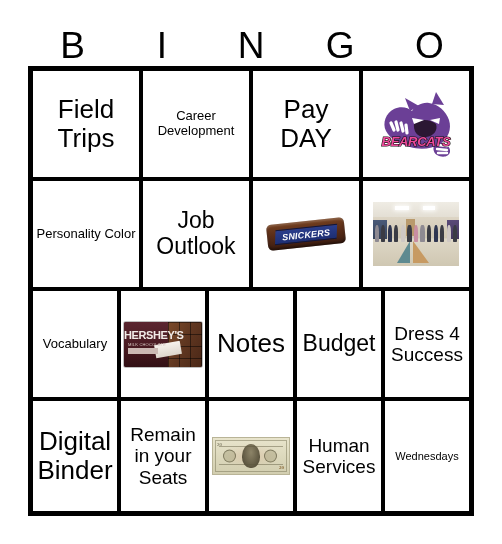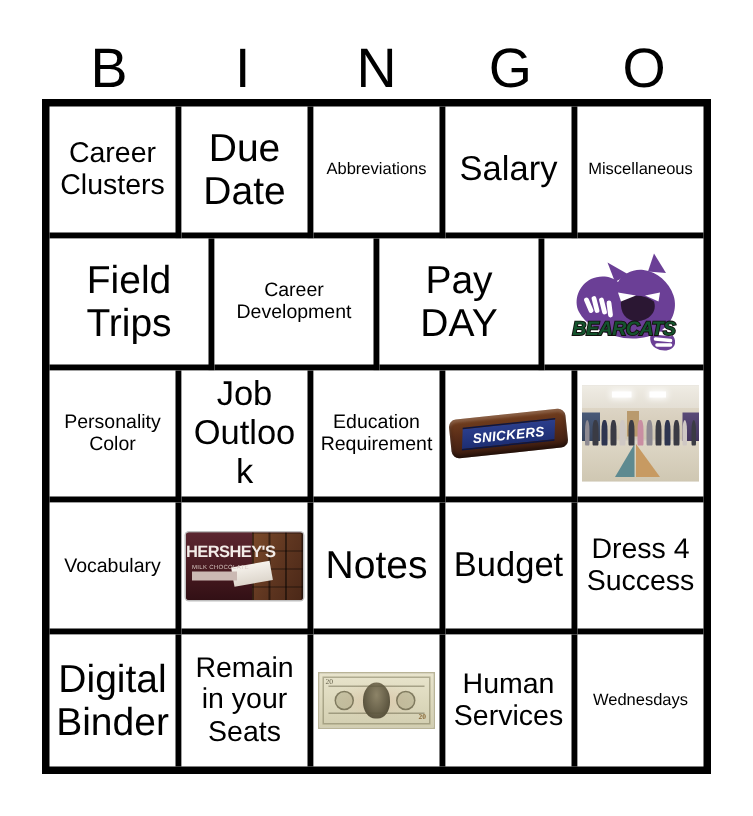--- a/index.html
+++ b/index.html
@@ -109,21 +109,21 @@
   .bc-text {
     position: absolute;
     left: 0;
     right: 0;
     bottom: 12px;
     font-family: "Liberation Sans", sans-serif;
     font-weight: 700;
     font-style: italic;
     font-size: 13px;
     letter-spacing: -0.3px;
-    color: #14532d;
+    color: #ec4899;
     -webkit-text-stroke: 1.2px #12100d;
     paint-order: stroke fill;
     z-index: 4;
   }
 
   
   .snickers {
     width: 78px;
     height: 26px;
     transform: rotate(-6deg);
@@ -364,37 +364,20 @@
   <div class="header-row">
     <div class="header-letter">B</div>
     <div class="header-letter">I</div>
     <div class="header-letter">N</div>
     <div class="header-letter">G</div>
     <div class="header-letter">O</div>
   </div>
 
   <div class="grid">
 
-    <div class="grid-row">
-      <div class="cell">
-        <span class="cell-text fs-md">Career Clusters</span>
-      </div>
-      <div class="cell">
-        <span class="cell-text fs-xl">Due Date</span>
-      </div>
-      <div class="cell">
-        <span class="cell-text fs-xs">Abbreviations</span>
-      </div>
-      <div class="cell">
-        <span class="cell-text fs-lg">Salary</span>
-      </div>
-      <div class="cell">
-        <span class="cell-text fs-xs">Miscellaneous</span>
-      </div>
-    </div>
 
     <div class="grid-row">
       <div class="cell">
         <span class="cell-text fs-xl">Field Trips</span>
       </div>
       <div class="cell">
         <span class="cell-text fs-sm">Career Development</span>
       </div>
       <div class="cell">
         <span class="cell-text fs-xl">Pay DAY</span>
@@ -425,23 +408,20 @@
         </div>
       </div>
     </div>
 
     <div class="grid-row">
       <div class="cell">
         <span class="cell-text fs-sm">Personality Color</span>
       </div>
       <div class="cell">
         <span class="cell-text fs-lg">Job Outlook</span>
-      </div>
-      <div class="cell">
-        <span class="cell-text fs-sm">Education Requirement</span>
       </div>
       <div class="cell">
         <div class="img-wrap">
           <div class="snickers">
             <div class="snickers-band">
               <span>SNICKERS</span>
             </div>
           </div>
         </div>
       </div>

